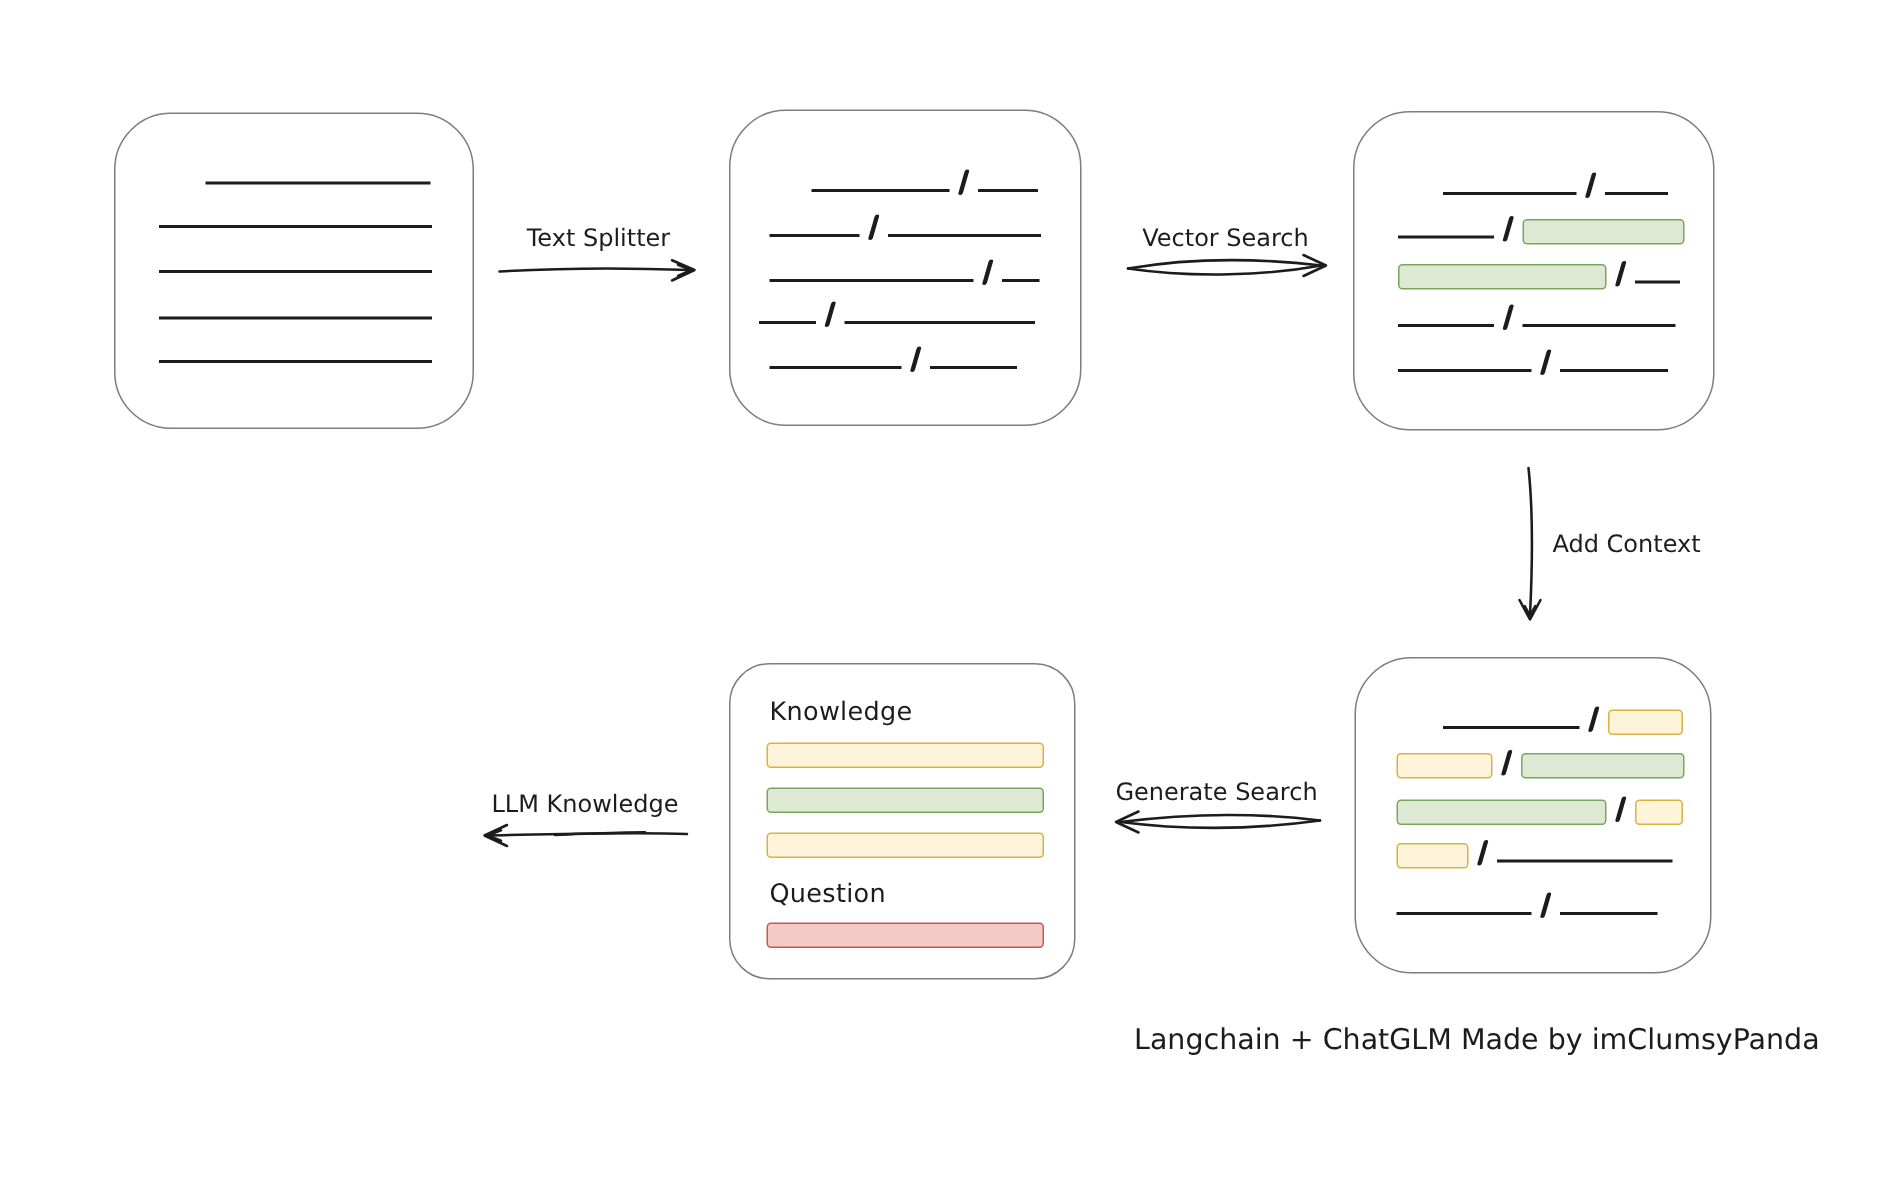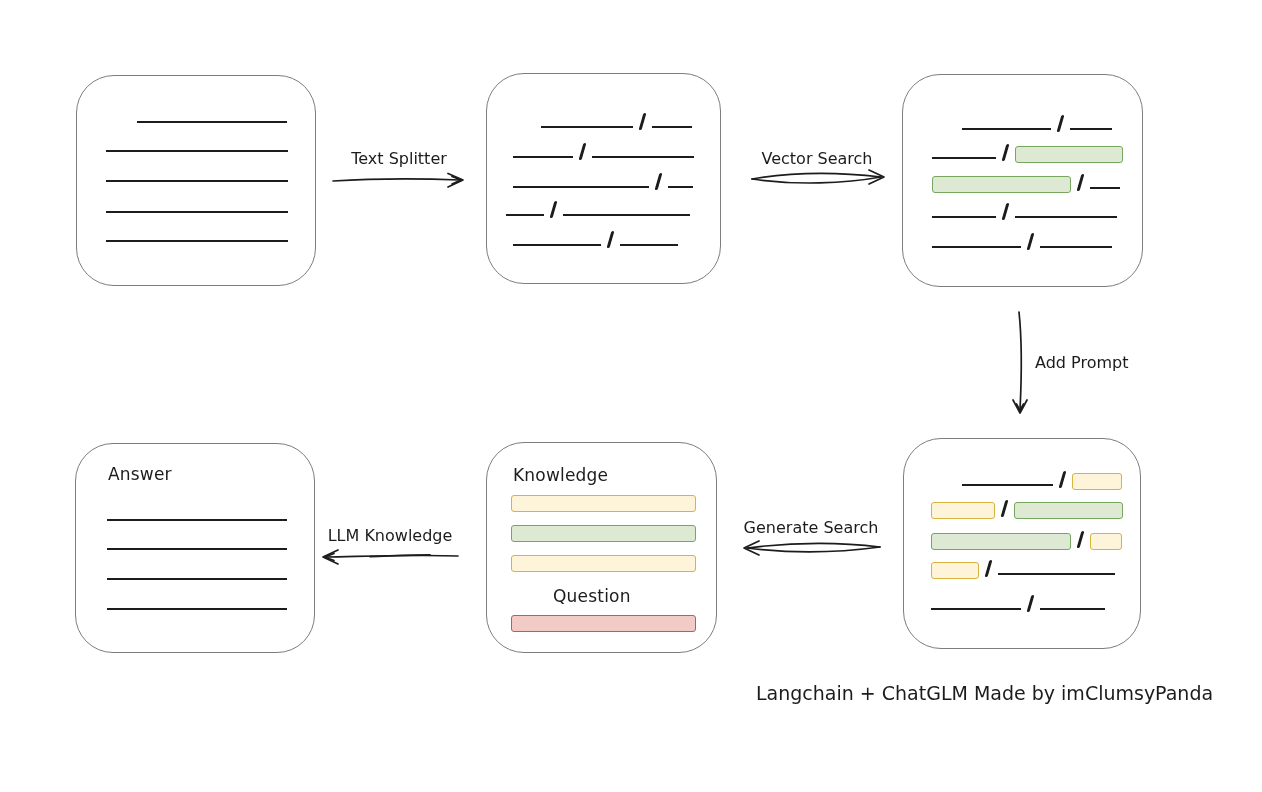--- a/index.html
+++ b/index.html
@@ -187,60 +187,43 @@
           <div class="seg-line" style="width: 117px; border-bottom-color: rgb(28, 28, 28);"></div>
         </div>
         <div class="row" style="top: 153px; left: 27px;">
           <div class="seg-line" style="width: 90px; border-bottom-color: rgb(28, 28, 28);"></div>
           <div class="seg-slash" style="background: rgb(28, 28, 28);"></div>
           <div class="seg-line" style="width: 65px; border-bottom-color: rgb(28, 28, 28);"></div>
         </div>
       </div>
   </div>
 
-  <div class="node" style="left:486px;top:442px;width:231px;height:211px;">
+  <div class="node" style="left:486px;top:442px;width:231px;height:211px;border-radius:27px;">
     <div class="node-label" style="left:26px;top:22px;">Knowledge</div>
-    <div class="node-label" style="left:26px;top:143px;margin-left:40px;">Question</div>
+    <div class="node-label" style="left:26px;top:143px;">Question</div>
     <div>
         <div class="row" style="top: 47px; left: 24px;">
           <div class="seg-chunk" style="width: 183px; background: rgb(253, 244, 217); border-color: rgb(217, 178, 63);"></div>
         </div>
         <div class="row" style="top: 77px; left: 24px;">
           <div class="seg-chunk" style="width: 183px; background: rgb(221, 233, 211); border-color: rgb(119, 166, 94);"></div>
         </div>
         <div class="row" style="top: 107px; left: 24px;">
           <div class="seg-chunk" style="width: 183px; background: rgb(253, 244, 217); border-color: rgb(217, 178, 63);"></div>
         </div>
         <div class="row" style="top: 167px; left: 24px;">
           <div class="seg-chunk" style="width: 183px; background: rgb(242, 203, 199); border-color: rgb(191, 91, 82);"></div>
         </div>
       </div>
   </div>
 
-  <div class="node" style="left:75px;top:443px;width:240px;height:210px;">
-    <div class="node-label" style="left:32px;top:20px;">Answer</div>
-    <div>
-        <div class="row" style="top: 59px; left: 31px;">
-          <div class="seg-line" style="width: 180px; border-bottom-color: rgb(28, 28, 28);"></div>
-        </div>
-        <div class="row" style="top: 88px; left: 31px;">
-          <div class="seg-line" style="width: 180px; border-bottom-color: rgb(28, 28, 28);"></div>
-        </div>
-        <div class="row" style="top: 118px; left: 31px;">
-          <div class="seg-line" style="width: 180px; border-bottom-color: rgb(28, 28, 28);"></div>
-        </div>
-        <div class="row" style="top: 148px; left: 31px;">
-          <div class="seg-line" style="width: 180px; border-bottom-color: rgb(28, 28, 28);"></div>
-        </div>
-      </div>
-  </div>
 
   <div class="arrow-label" style="left:332px;top:149px;width:134px;">Text Splitter</div>
   <div class="arrow-label" style="left:750px;top:149px;width:134px;">Vector Search</div>
-  <div class="arrow-label" style="left:1035px;top:353px;text-align:left;">Add Prompt</div>
+  <div class="arrow-label" style="left:1035px;top:353px;text-align:left;">Add Context</div>
   <div class="arrow-label" style="left:738px;top:518px;width:146px;">Generate Search</div>
   <div class="arrow-label" style="left:325px;top:526px;width:130px;">LLM Knowledge</div>
 
   <div class="caption">Langchain + ChatGLM Made by imClumsyPanda</div>
 
   <svg class="arrows" width="1262" height="792" viewBox="0 0 1262 792">
 
     <g>
       <path d="M333,181 C375,178.5 420,178.5 460,180"></path>
       <path d="M448,173.5 L463,180 L448,187"></path>

